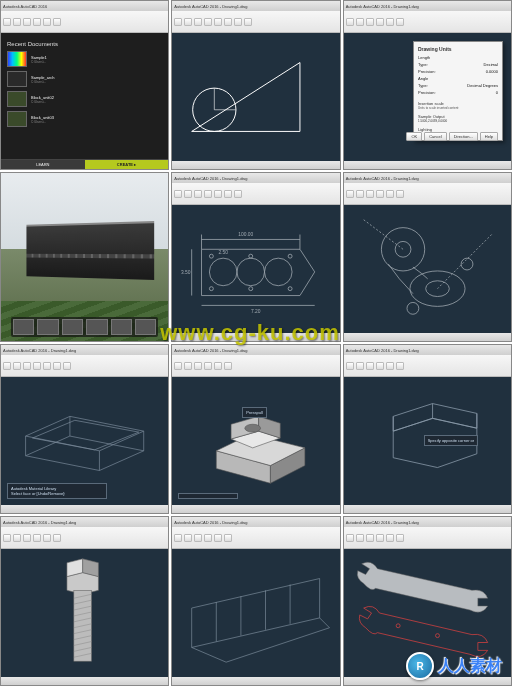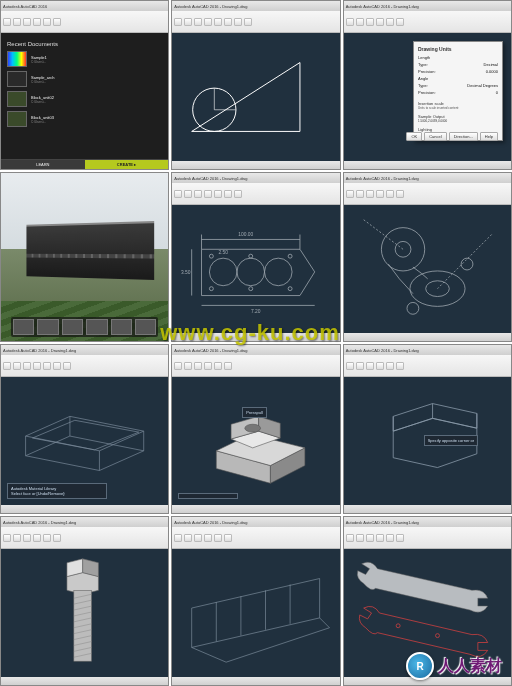--- a/index.html
+++ b/index.html
@@ -56,21 +56,21 @@
   
   .hint-box { position:absolute; background:rgba(30,40,50,0.9); border:1px solid #5a6a7a; font-size:4px; color:#cde; padding:2px 3px; }
 
   
   .t12 .canvas { background:#21313f; }
 
   
   .wm1 { position:absolute; top:320px; left:0; right:12px; text-align:center; font-size:22px; font-weight:bold; color:rgba(200,200,0,0.85); text-shadow:1px 1px 2px rgba(0,0,0,0.5); pointer-events:none; z-index:50; letter-spacing:1px; }
   .wm2 { position:absolute; bottom:6px; right:10px; display:flex; align-items:center; gap:4px; z-index:50; pointer-events:none; }
   .wm2-badge { width:28px; height:28px; background:radial-gradient(circle at 40% 40%, #4ab8e8, #1a6aa0); border-radius:50%; border:2px solid #fff; box-shadow:0 1px 3px rgba(0,0,0,0.5); display:flex; align-items:center; justify-content:center; color:#fff; font-size:10px; font-weight:bold; }
-  .wm2-txt { font-size:16px; font-weight:bold; color:#701a75; text-shadow:1px 1px 1px #fff, -1px -1px 1px #fff; }
+  .wm2-txt { font-size:16px; font-weight:bold; color:#3b82f6; text-shadow:1px 1px 1px #fff, -1px -1px 1px #fff; }
 </style>
 </head>
 <body>
 
 <div class="grid">
 
   <div class="tile t1">
     <div class="title-bar">Autodesk AutoCAD 2016</div>
     <div class="ribbon">
       <div class="rbtn"></div>

